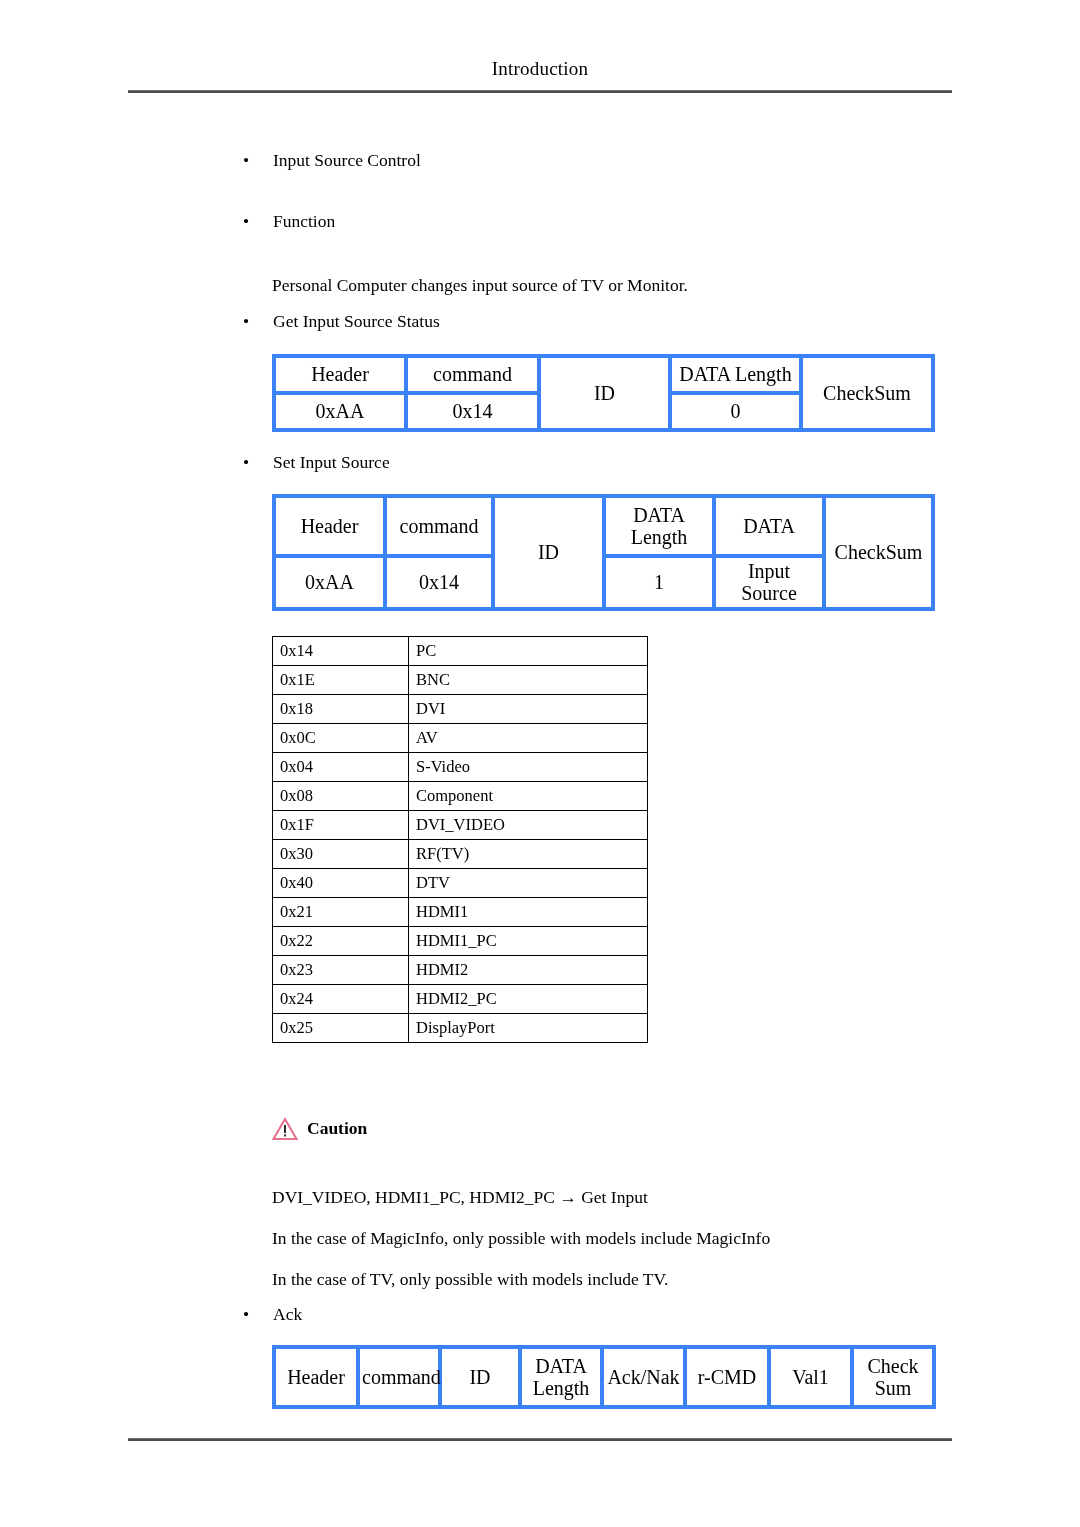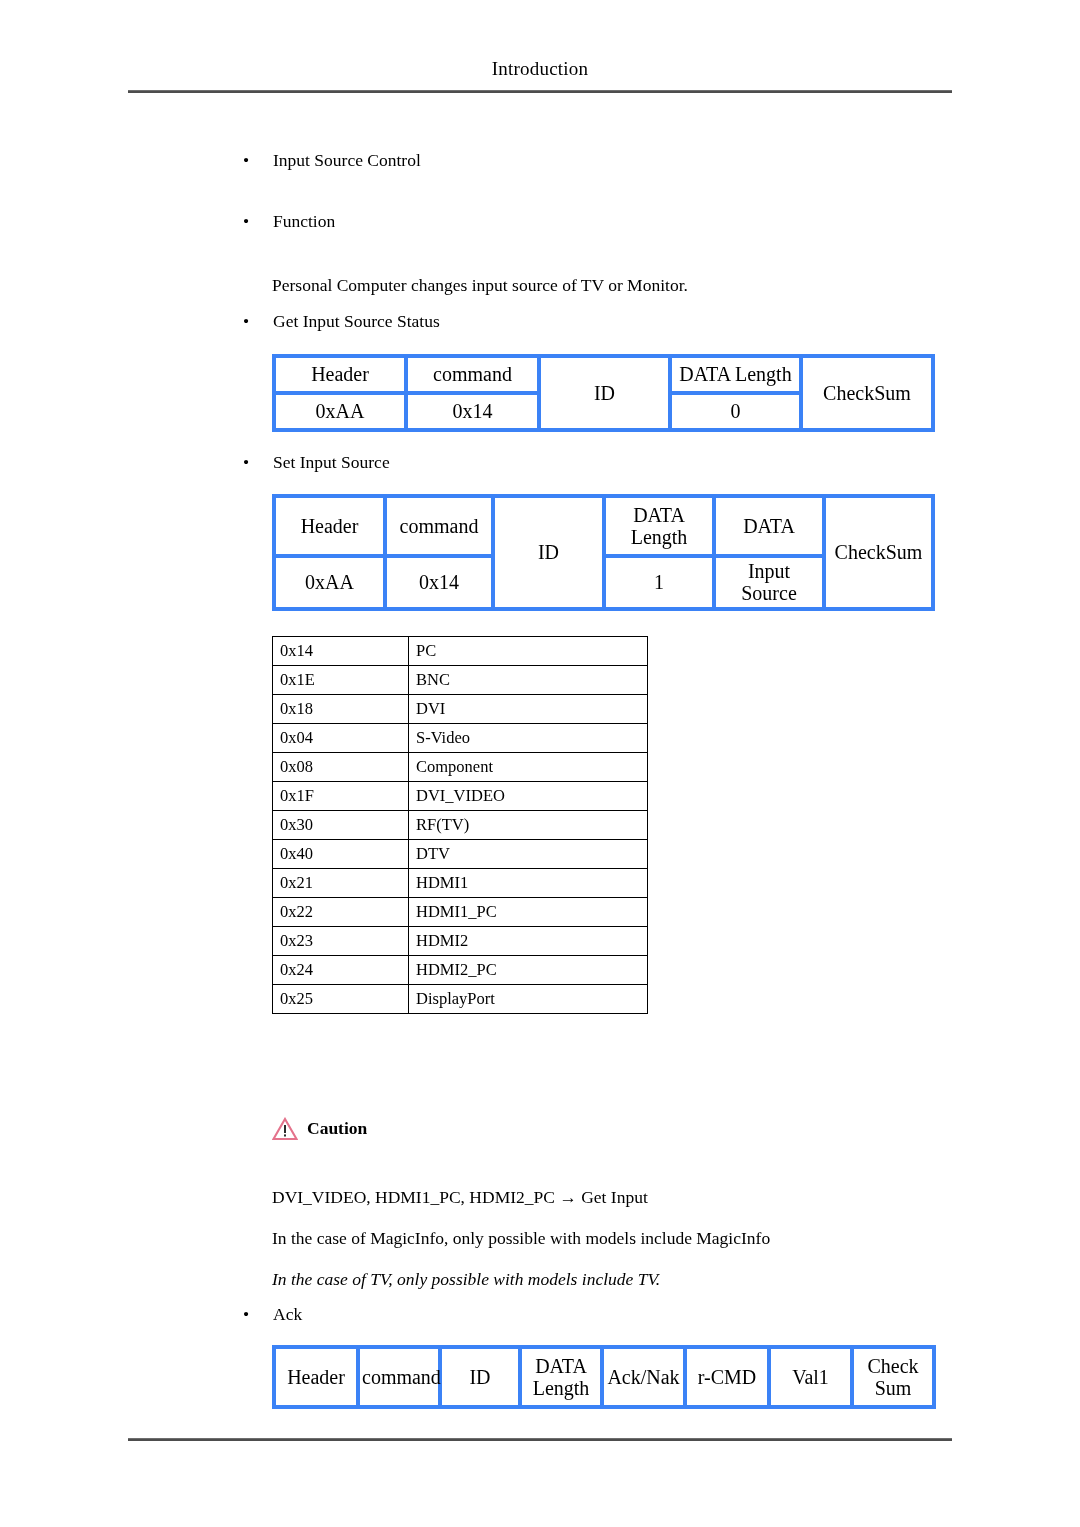--- a/index.html
+++ b/index.html
@@ -233,20 +233,24 @@
         </tr>
         <tr>
           <td class="code-col">0x1E</td>
           <td>BNC</td>
         </tr>
         <tr>
           <td class="code-col">0x18</td>
           <td>DVI</td>
         </tr>
         <tr>
+          <td class="code-col">0x0C</td>
+          <td>AV</td>
+        </tr>
+        <tr>
           <td class="code-col">0x04</td>
           <td>S-Video</td>
         </tr>
         <tr>
           <td class="code-col">0x08</td>
           <td>Component</td>
         </tr>
         <tr>
           <td class="code-col">0x1F</td>
           <td>DVI_VIDEO</td>
@@ -288,21 +292,21 @@
         <polygon points="13,2 24.5,22 1.5,22" fill="#ffffff" stroke="#e4738c" stroke-width="2.1"></polygon>
         <rect x="12" y="8" width="2" height="8" fill="#2b2b2b"></rect>
         <rect x="12" y="17.4" width="2" height="2.1" fill="#2b2b2b"></rect>
       </svg>
     </span>
     <span class="caution-title">Caution</span>
   </div>
 
   <div class="para" style="left:272px; top:1165px;">DVI_VIDEO, HDMI1_PC, HDMI2_PC → Get Input</div>
   <div class="para" style="left:272px; top:1206px;">In the case of MagicInfo, only possible with models include MagicInfo</div>
-  <div class="para" style="left:272px; top:1247px;font-style:italic;">In the case of TV, only possible with models include TV.</div>
+  <div class="para" style="left:272px; top:1247px;">In the case of TV, only possible with models include TV.</div>
 
   <div class="bullet-row" style="left:243px; top:1306px;">
     <span class="bullet-dot">•</span>
     <span class="bullet-label">Ack</span>
   </div>
 
   <table class="ptable" style="left:272px; top:1345px; width:660px;">
     <colgroup>
       <col style="width:84px">
       <col style="width:82px">

